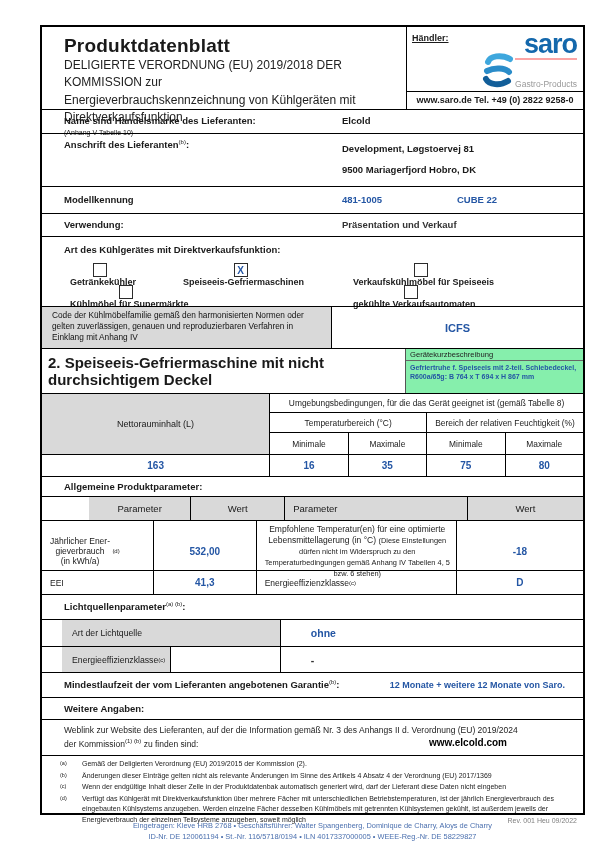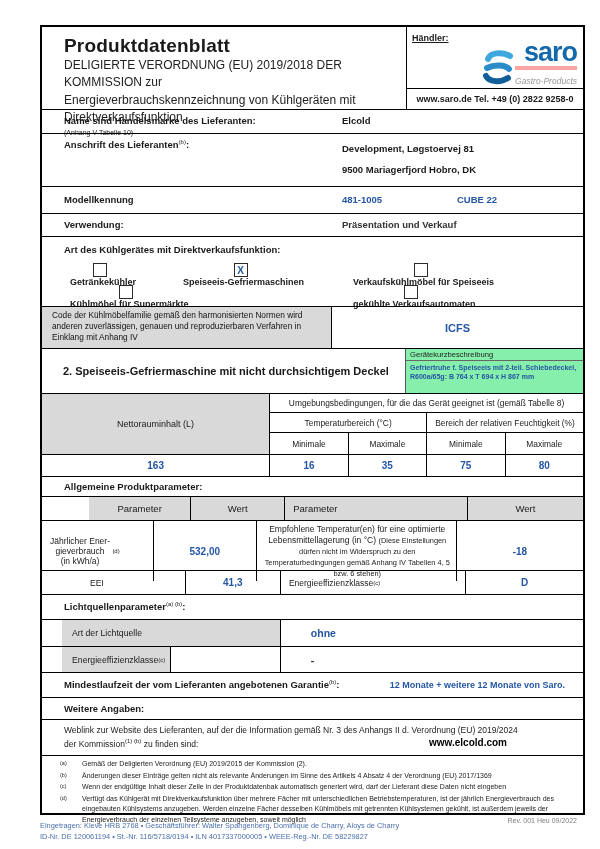--- a/index.html
+++ b/index.html
@@ -20,21 +20,21 @@
   .hdr-left { flex: 1 1 auto; padding: 8px 0 0 22px; }
   .hdr-title { font-size: 19px; font-weight: bold; letter-spacing: .2px; }
   .hdr-sub { font-size: 12px; margin-top: 0; line-height: 1.45; color:#222; }
   .hdr-sub3 { font-size: 7px; margin-top: 2px; color:#222; }
   .hdr-right { flex: 0 0 177px; border-left: 1.5px solid #000; display:flex; flex-direction:column; }
   .dealer-zone { flex: 1; display: flex; padding: 6px 6px 2px 5px; }
   .dealer-label { font-size: 9px; font-weight: bold; text-decoration: underline; }
   .logo-block { margin-left: 4px; flex:1; display:flex; align-items:flex-end; justify-content:flex-end; }
   .logo-text-wrap { display:flex; flex-direction:column; align-items:flex-end; }
   .logo-word { font-size: 27px; font-weight: bold; color: #1468ac; line-height: .85; letter-spacing:-1px; }
-  .logo-tag { font-size: 8.5px; color: #999; border-top: 4px solid #fca5a5; margin-top: 2px; padding-top: 6px; font-style: italic; }
+  .logo-tag { font-size: 8.5px; color: #999; border-top: 2px solid #fca5a5; margin-top: 2px; padding-top: 19px; }
   .contact-bar { border-top: 1.5px solid #000; height: 21px; display:flex; align-items:center; justify-content:center; font-size: 9px; font-weight: bold; }
 
   
   .lv { height: 24px; }
   .lv .lab { position:absolute; left:22px; top:5px; font-size:9.5px; font-weight:bold; }
   .lv .val { position:absolute; left:300px; top:5px; font-size:9.5px; font-weight:bold; }
   .addr { height: 53px; }
   .addr .val { line-height: 2.2; }
   .blue { color: #2456a4; }
   .plain { font-weight: normal; color:#333; }
@@ -52,21 +52,21 @@
 
   
   .code { height: 42px; display: flex; }
   .code-left { flex: 0 0 290px; background:#d9d9d9; border-right:1.5px solid #000; padding:3px 8px 0 10px;
                font-size:8.3px; line-height:1.35; color:#111; }
   .code-right { flex:1; display:flex; align-items:center; justify-content:center;
                 font-size:11px; font-weight:bold; color:#2456a4; }
 
   
   .devrow { height: 45px; display:flex; }
-  .dev-heading { flex:1; display:flex; align-items:center; padding-left:21px; font-size:11px; font-weight:bold; }
+  .dev-heading { flex:1; display:flex; align-items:center; padding-left:6px; font-size:15px; font-weight:bold; }
   .shortdesc { flex: 0 0 178px; border-left:1.2px solid #555; background:#86efac; display:flex; flex-direction:column; }
   .shortdesc-head { font-size:7.6px; color:#222; padding:1px 4px; border-bottom:1px solid #666; }
   .shortdesc-body { flex:1; font-size:7px; font-weight:bold; color:#2456a4; line-height:1.3; padding:2px 4px; }
 
   
   .voltab { height: 83px; display:grid;
     grid-template-columns: 42% 14.5% 14.5% 14.5% 14.5%;
     grid-template-rows: 18px 20px 22px 1fr;
     font-size: 8.4px; }
   .voltab > div { border-left:1px solid #000; border-top:1px solid #000; display:flex; align-items:center; justify-content:center; text-align:center; }
@@ -80,21 +80,21 @@
   
   .secline { height: 20px; }
   .secline .lab { position:absolute; left:22px; top:4px; font-size:9.5px; font-weight:bold; }
   .ptable { display:grid; grid-template-columns: 20.5% 19% 37% 23.5%; font-size:8.5px; }
   .ptable-head { height:24px; grid-template-rows: 1fr; padding-left: 47px; }
   .ptable > div { border-left:1px solid #000; display:flex; align-items:center; justify-content:center; text-align:center; }
   .ptable > div:first-child { border-left:none; }
   .ph { background:#d9d9d9; font-size:9.5px; }
   .ph.left-al, .pcell.left-al { justify-content:flex-start; text-align:left; padding-left:8px; }
   .prow1 { height: 50px; }
-  .prow2 { height: 24px; padding-left: 40px; }
+  .prow2 { height: 24px; }
   .pcell { padding: 2px 4px; }
   .pval { font-size:10px; font-weight:bold; color:#2456a4; }
   .pre { white-space: pre-line; text-align:center; }
   .pnote { font-size: 7.4px; }
   .pcell-mixed { display:block !important; text-align:left; padding:3px 6px 2px 8px; line-height:1.3; }
 
   
   .lsrow { height: 27px; display:grid; grid-template-columns: 42% 58%; font-size:8.7px;padding-left:20px; }
   .lsrow2 { height: 26px; grid-template-columns: 21% 21% 58%; }
   .lsrow > div { display:flex; align-items:center; }
@@ -115,21 +115,21 @@
   .weblink .l2 { position:relative; }
   .weblink .url { position:absolute; left:365px; top:-2px; font-size:10px; font-weight:bold; color:#000; }
 
   
   .foots { flex:1; font-size:7px; color:#222; padding-top:3px; position:relative; }
   .foot { position:relative; padding:0 14px 1px 40px; line-height:1.5; }
   .foot .mk { position:absolute; left:18px; top:0; font-size:5.5px; vertical-align:super; }
   .rev { position:absolute; right:6px; bottom:2px; font-size:7px; color:#808080; }
 
   
-  .pagefoot { position:absolute; left:40px; top:820px; width:545px; 
+  .pagefoot { position:absolute; left:40px; top:820px; width:545px; text-align:center;
               font-size:7.4px; color:#4a6fae; line-height:1.5; }
 </style>
 </head>
 <body>
 
 <div class="doc">
 
   <div class="row hdr">
     <div class="hdr-left">
       <div class="hdr-title">Produktdatenblatt</div>
@@ -204,21 +204,21 @@
         <span class="cblabel">Kühlmöbel für Supermärkte</span>
       </span>
       <span class="cbitem" style="left:305px">
         <span class="cbbox"></span>
         <span class="cblabel">gekühlte Verkaufsautomaten</span>
       </span>
     </div>
   </div>
 
   <div class="row code">
-    <div class="code-left">Code der Kühlmöbelfamilie gemäß den harmonisierten Normen wird anderen zuverlässigen, genauen und reproduzierbaren Verfahren in Einklang mit Anhang IV</div>
+    <div class="code-left">Code der Kühlmöbelfamilie gemäß den harmonisierten Normen oder gelten zuverlässigen, genauen und reproduzierbaren Verfahren in Einklang mit Anhang IV</div>
     <div class="code-right">ICFS</div>
   </div>
 
   <div class="row devrow">
     <div class="dev-heading">2. Speiseeis-Gefriermaschine mit nicht durchsichtigem Deckel</div>
     <div class="shortdesc">
       <div class="shortdesc-head">Gerätekurzbeschreibung</div>
       <div class="shortdesc-body">Gefriertruhe f. Speiseeis mit 2-teil. Schiebedeckel, R600a/65g: B 764 x T 694 x H 867 mm</div>
     </div>
   </div>

